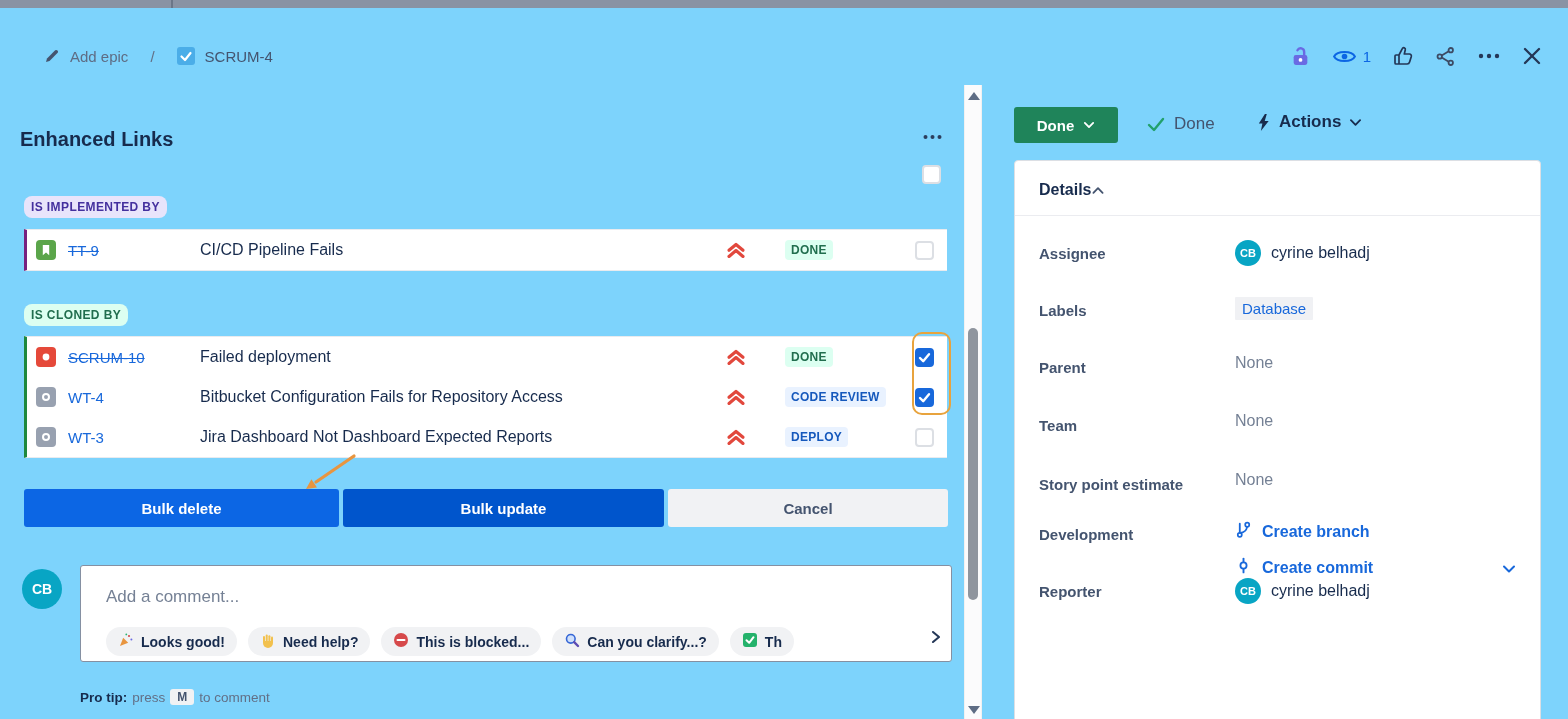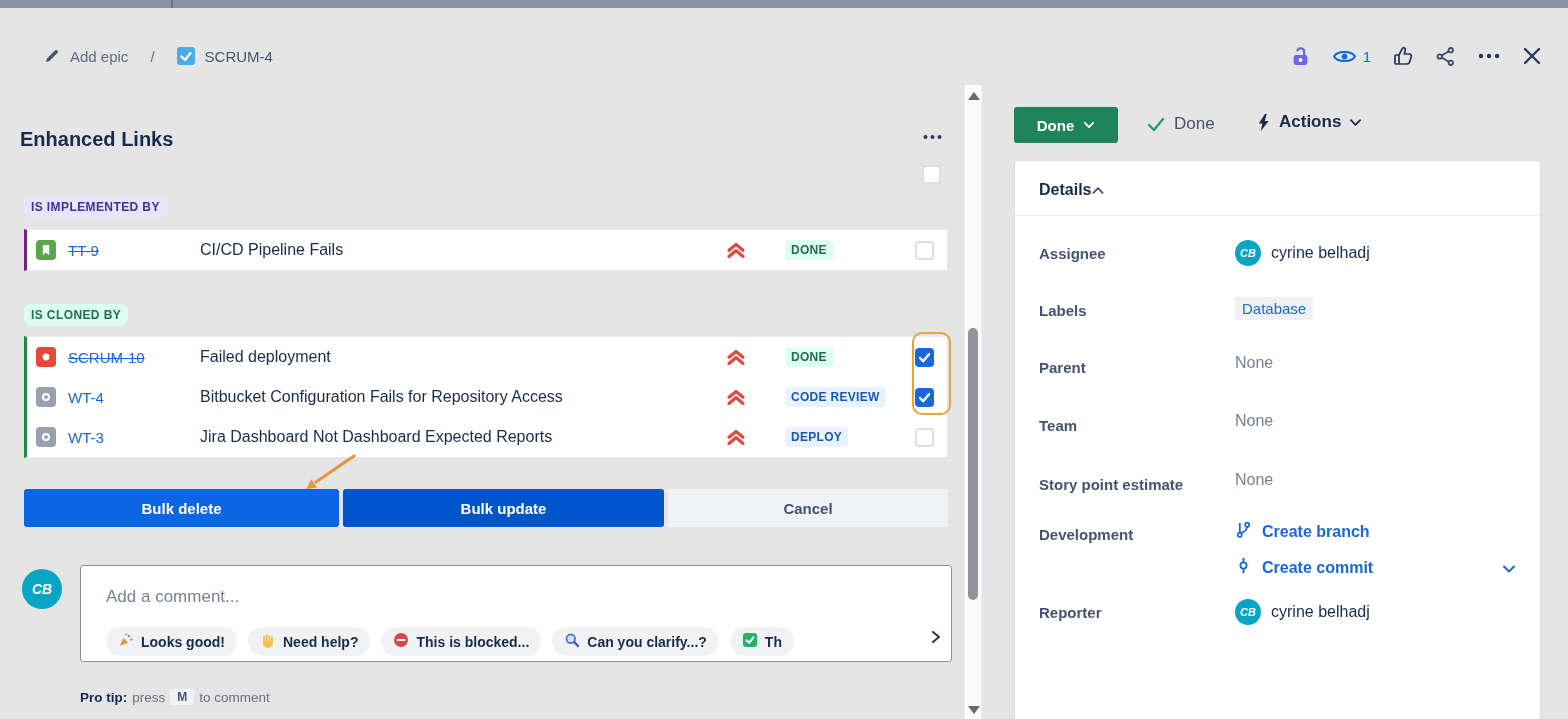--- a/index.html
+++ b/index.html
@@ -1,18 +1,18 @@
 <!DOCTYPE html>
 <html><head>
 <meta charset="utf-8">
 <style>
   * { margin:0; padding:0; box-sizing:border-box; }
   html,body { background:#fff; }
   body { font-family:"Liberation Sans", sans-serif; color:#172B4D; }
-  .page { position:relative; width:1568px; height:719px; overflow:hidden; background:#e5e5e5;padding-left:8px; }
+  .page { position:relative; width:1568px; height:719px; overflow:hidden; background:#7dd3fc;padding-left:8px; }
 
   
   .topbar { position:absolute; left:0; top:0; width:1568px; height:8px; background:#8993A4; }
   .topbar .seg { position:absolute; left:171px; top:0; width:2px; height:8px; background:#6B7688; }
 
   
   .breadcrumb { position:absolute; left:44px; top:44px; display:flex; align-items:center; gap:10px; height:24px; }
   .bc-text { font-size:15px; color:#5E6C84; }
   .bc-sep { font-size:15px; color:#626F86; margin:0 12px; }
   .bc-key { font-size:15px; color:#44546F; }
@@ -54,21 +54,21 @@
   .anno-arrow { position:absolute; left:292px; top:450px; pointer-events:none; }
 
   
   .btn-row { position:absolute; left:24px; top:489px; display:flex; gap:4px; }
   .bbtn { height:38px; border:none; border-radius:3px; font-family:"Liberation Sans",sans-serif; font-size:15px; font-weight:700; cursor:pointer; }
   .btn-delete { width:315px; background:#0C66E4; color:#fff; }
   .btn-update { width:321px; background:#0055CC; color:#fff; }
   .btn-cancel { width:280px; background:#F1F2F4; color:#44546F; }
 
   
-  .avatar { border-radius:50%; background:#08A5C4; color:#fff; font-weight:700; display:flex; align-items:center; justify-content:center;font-style:italic; }
+  .avatar { border-radius:50%; background:#08A5C4; color:#fff; font-weight:700; display:flex; align-items:center; justify-content:center; }
   .comment-avatar { position:absolute; left:22px; top:569px; width:40px; height:40px; font-size:14px; }
   .comment-box { position:absolute; left:80px; top:565px; width:872px; height:97px; border:1px solid #8590A2; border-radius:3px; background:#fff; cursor:text; }
   .comment-ph { position:absolute; left:25px; top:21px; font-size:17px; color:#758195; }
   .pills { position:absolute; left:25px; top:61px; width:810px; display:flex; gap:11px; overflow:hidden; }
   .pill { flex:0 0 auto; display:flex; align-items:center; gap:7px; height:29px; padding:0 12px; background:#F1F2F4; border-radius:15px; font-size:14px; font-weight:600; color:#172B4D; cursor:pointer; white-space:nowrap; }
   .pill-fade { position:absolute; right:28px; top:58px; width:26px; height:36px; background:linear-gradient(to right, rgba(255,255,255,0), #fff); pointer-events:none; }
   .pill-next { position:absolute; right:8px; top:64px; cursor:pointer; }
   .protip { position:absolute; left:80px; top:689px; font-size:13.5px; color:#626F86; display:flex; align-items:center; gap:5px; }
   .protip b { color:#172B4D; font-weight:700; }
   .kbd { background:#F1F2F4; border-radius:3px; padding:1px 7px; font-size:12px; font-weight:700; color:#44546F; }
@@ -96,21 +96,21 @@
   .dvalue { flex:1; position:relative; }
   .dv-none { font-size:16px; color:#758195; }
   .dv-link { font-size:16px; color:#1868DB; cursor:pointer; }
   .chip-label { display:inline-block; background:#F0F1F4; border-radius:1px; padding:3px 7px; font-size:15px; color:#1868DB; cursor:pointer; }
   .dv-user { display:flex; align-items:center; gap:10px; }
   .dv-user .avatar { width:26px; height:26px; font-size:11px; }
   .dv-user span.uname { font-size:16px; color:#172B4D; }
   .dev-links { display:flex; flex-direction:column; gap:15px; }
   .dev-link { display:flex; align-items:center; gap:10px; font-size:16px; font-weight:600; color:#1868DB; cursor:pointer; }
   .dev-chevron { position:absolute; right:0; top:40px; cursor:pointer; }
-  .mb31 { margin-bottom:31px; } .mb33 { margin-bottom:33px; } .mb25 { margin-bottom:25px; } .mb21 { margin-bottom:21px; }
+  .mb31 { margin-bottom:31px; } .mb33 { margin-bottom:33px; } .mb25 { margin-bottom:25px; } .mb21 { }
 </style>
 </head>
 <body>
 
 <div class="page">
 
   <div class="topbar">
       <div class="seg"></div>
     </div>
 

